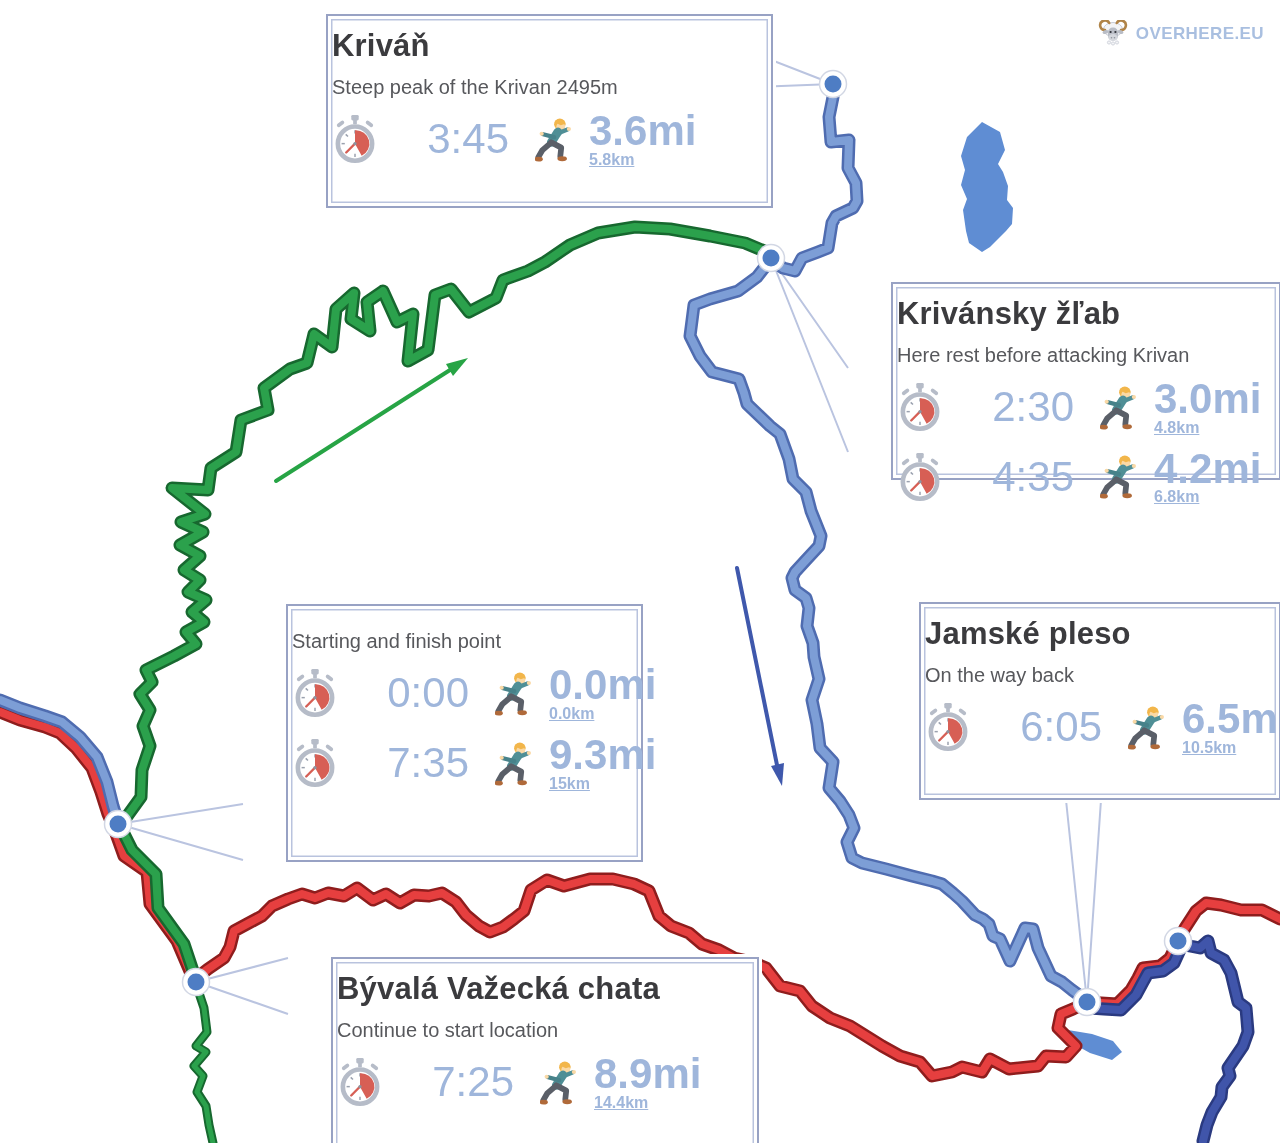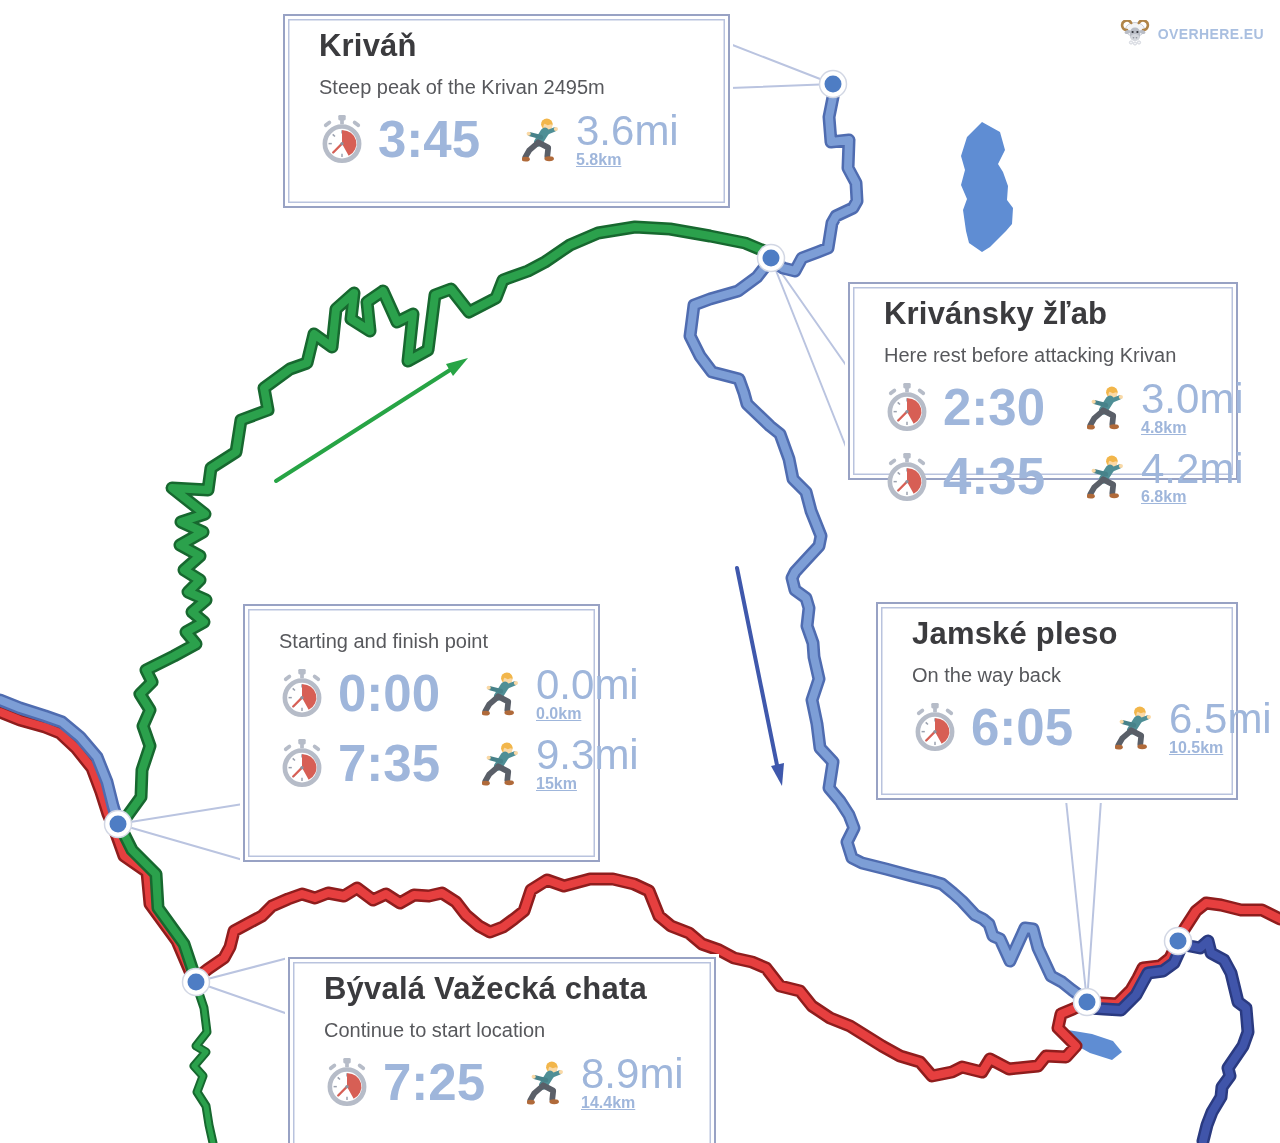--- a/index.html
+++ b/index.html
@@ -32,35 +32,36 @@
   .arrow-blue{stroke:var(--arrow_blue);}
   .arrow-blue-head{fill:var(--arrow_blue);}
   .arrow-shaft{fill:none;stroke-width:4;stroke-linecap:round;}
 
   
   .callout{
     position:absolute;z-index:2;box-sizing:border-box;
     background:#ffffff;
     border:2px solid var(--box_border);
     box-shadow:0 0 0 3px #ffffff, inset 0 0 0 3px #ffffff, inset 0 0 0 4.5px var(--box_border_inner);
-    padding:12px 20px 10px 34px;
+    padding:12px 20px 10px 4px;
+    margin-left:43px;
   }
   .box-title{font-size:31px;font-weight:bold;color:var(--title_text);letter-spacing:0.2px;line-height:1.15;}
   .box-sub{font-size:20px;color:var(--subtitle_text);margin-top:12px;line-height:1.1;}
   .stat-row{display:flex;align-items:center;margin-top:13px;}
   .icon-sw{width:46px;height:50px;flex:0 0 auto;}
   .icon-run{width:42px;height:47px;flex:0 0 auto;margin-left:26px;}
-  .stat-time{font-size:51px;font-weight:bold;color:var(--stat_text);margin-left:13px;min-width:118px;line-height:1;}
+  .stat-time{font-size:42px;font-weight:normal;color:var(--stat_text);margin-left:13px;min-width:118px;line-height:1;text-align:right;}
   .dist{display:flex;flex-direction:column;margin-left:12px;}
-  .stat-mi{font-size:42px;font-weight:normal;color:var(--stat_text);line-height:0.95;text-align:right;}
+  .stat-mi{font-size:42px;font-weight:bold;color:var(--stat_text);line-height:0.95;text-align:right;}
   .stat-km{font-size:16px;font-weight:bold;color:var(--stat_text);line-height:1;margin-top:1px;text-decoration:underline;}
 
   
   .logo{position:absolute;top:20px;right:16px;z-index:3;display:flex;align-items:center;gap:8px;}
-  .logo-text{font-size:14px;font-weight:bold;color:var(--logo_text_color);letter-spacing:0.4px;}
+  .logo-text{font-size:17px;font-weight:bold;color:var(--logo_text_color);letter-spacing:0.4px;}
   .logo-icon{width:30px;height:28px;}
 </style>
 </head>
 <body>
 
 <svg width="0" height="0" style="position:absolute" aria-hidden="true">
   <defs>
     <symbol id="sym-stopwatch" viewBox="0 0 48 54">
       <rect x="20" y="1" width="8" height="6" rx="1.5" fill="#b6bcc8"></rect>
       <rect x="22" y="6" width="4" height="5" fill="#b6bcc8"></rect>

